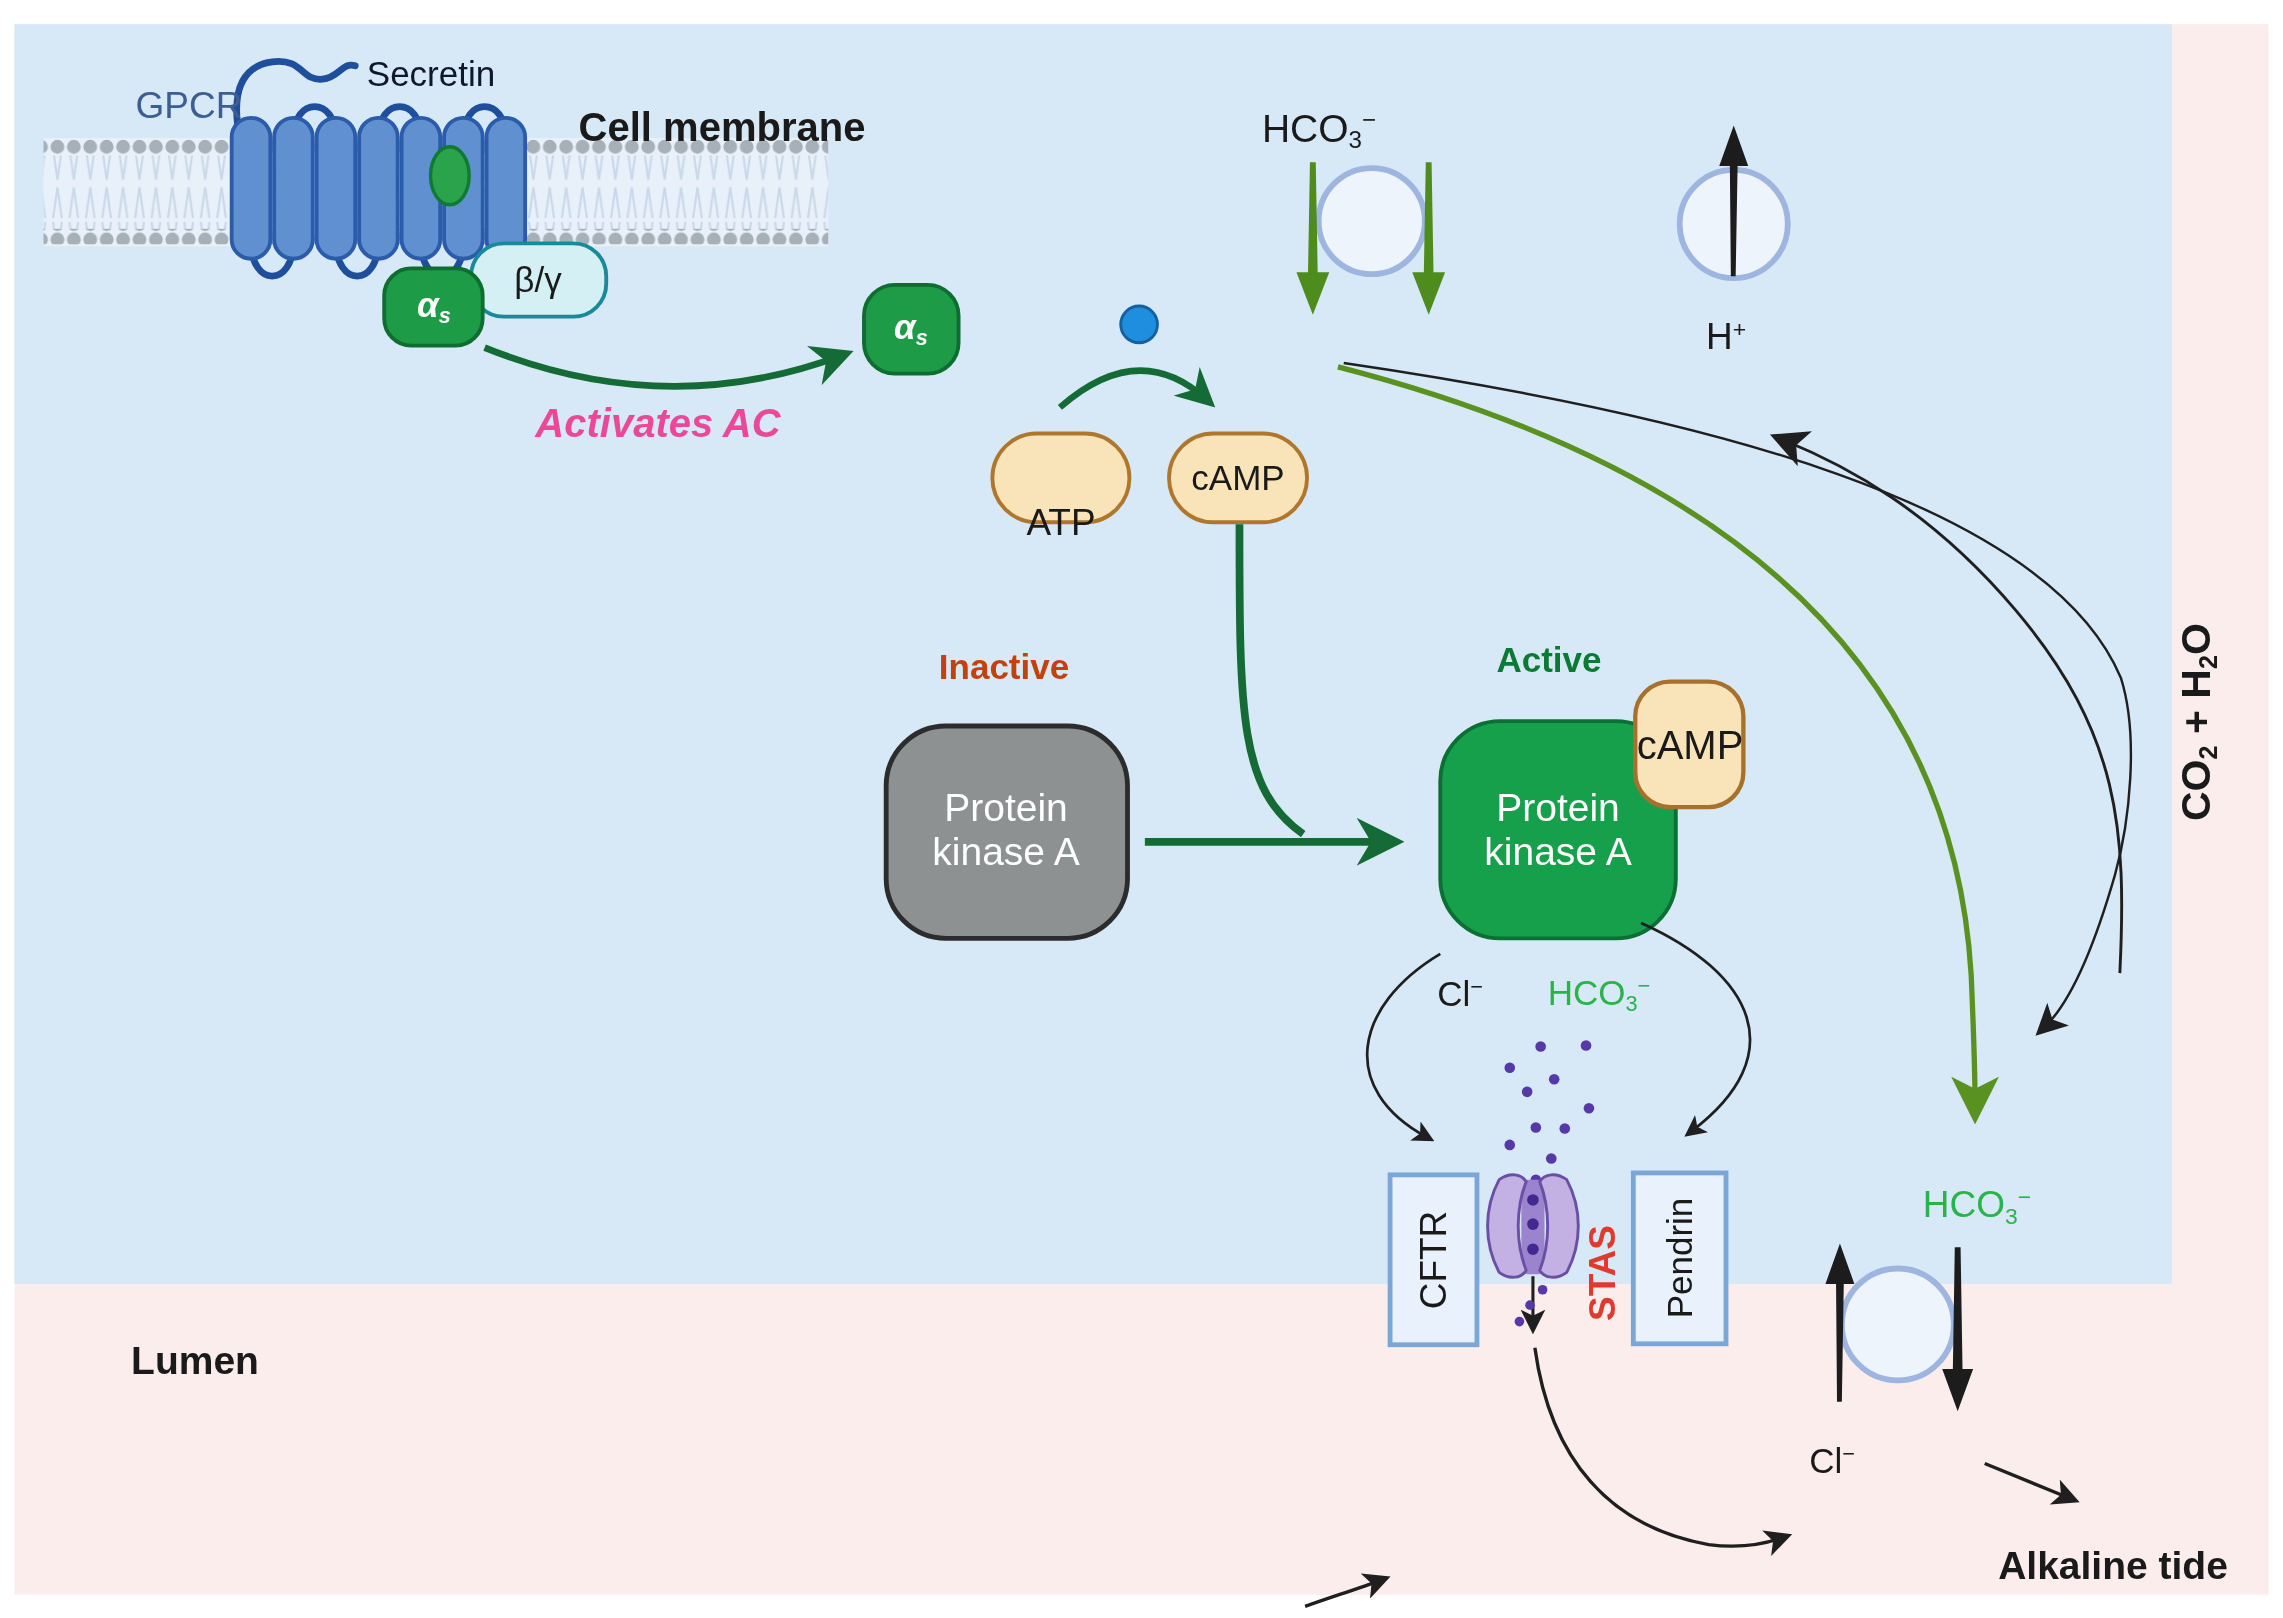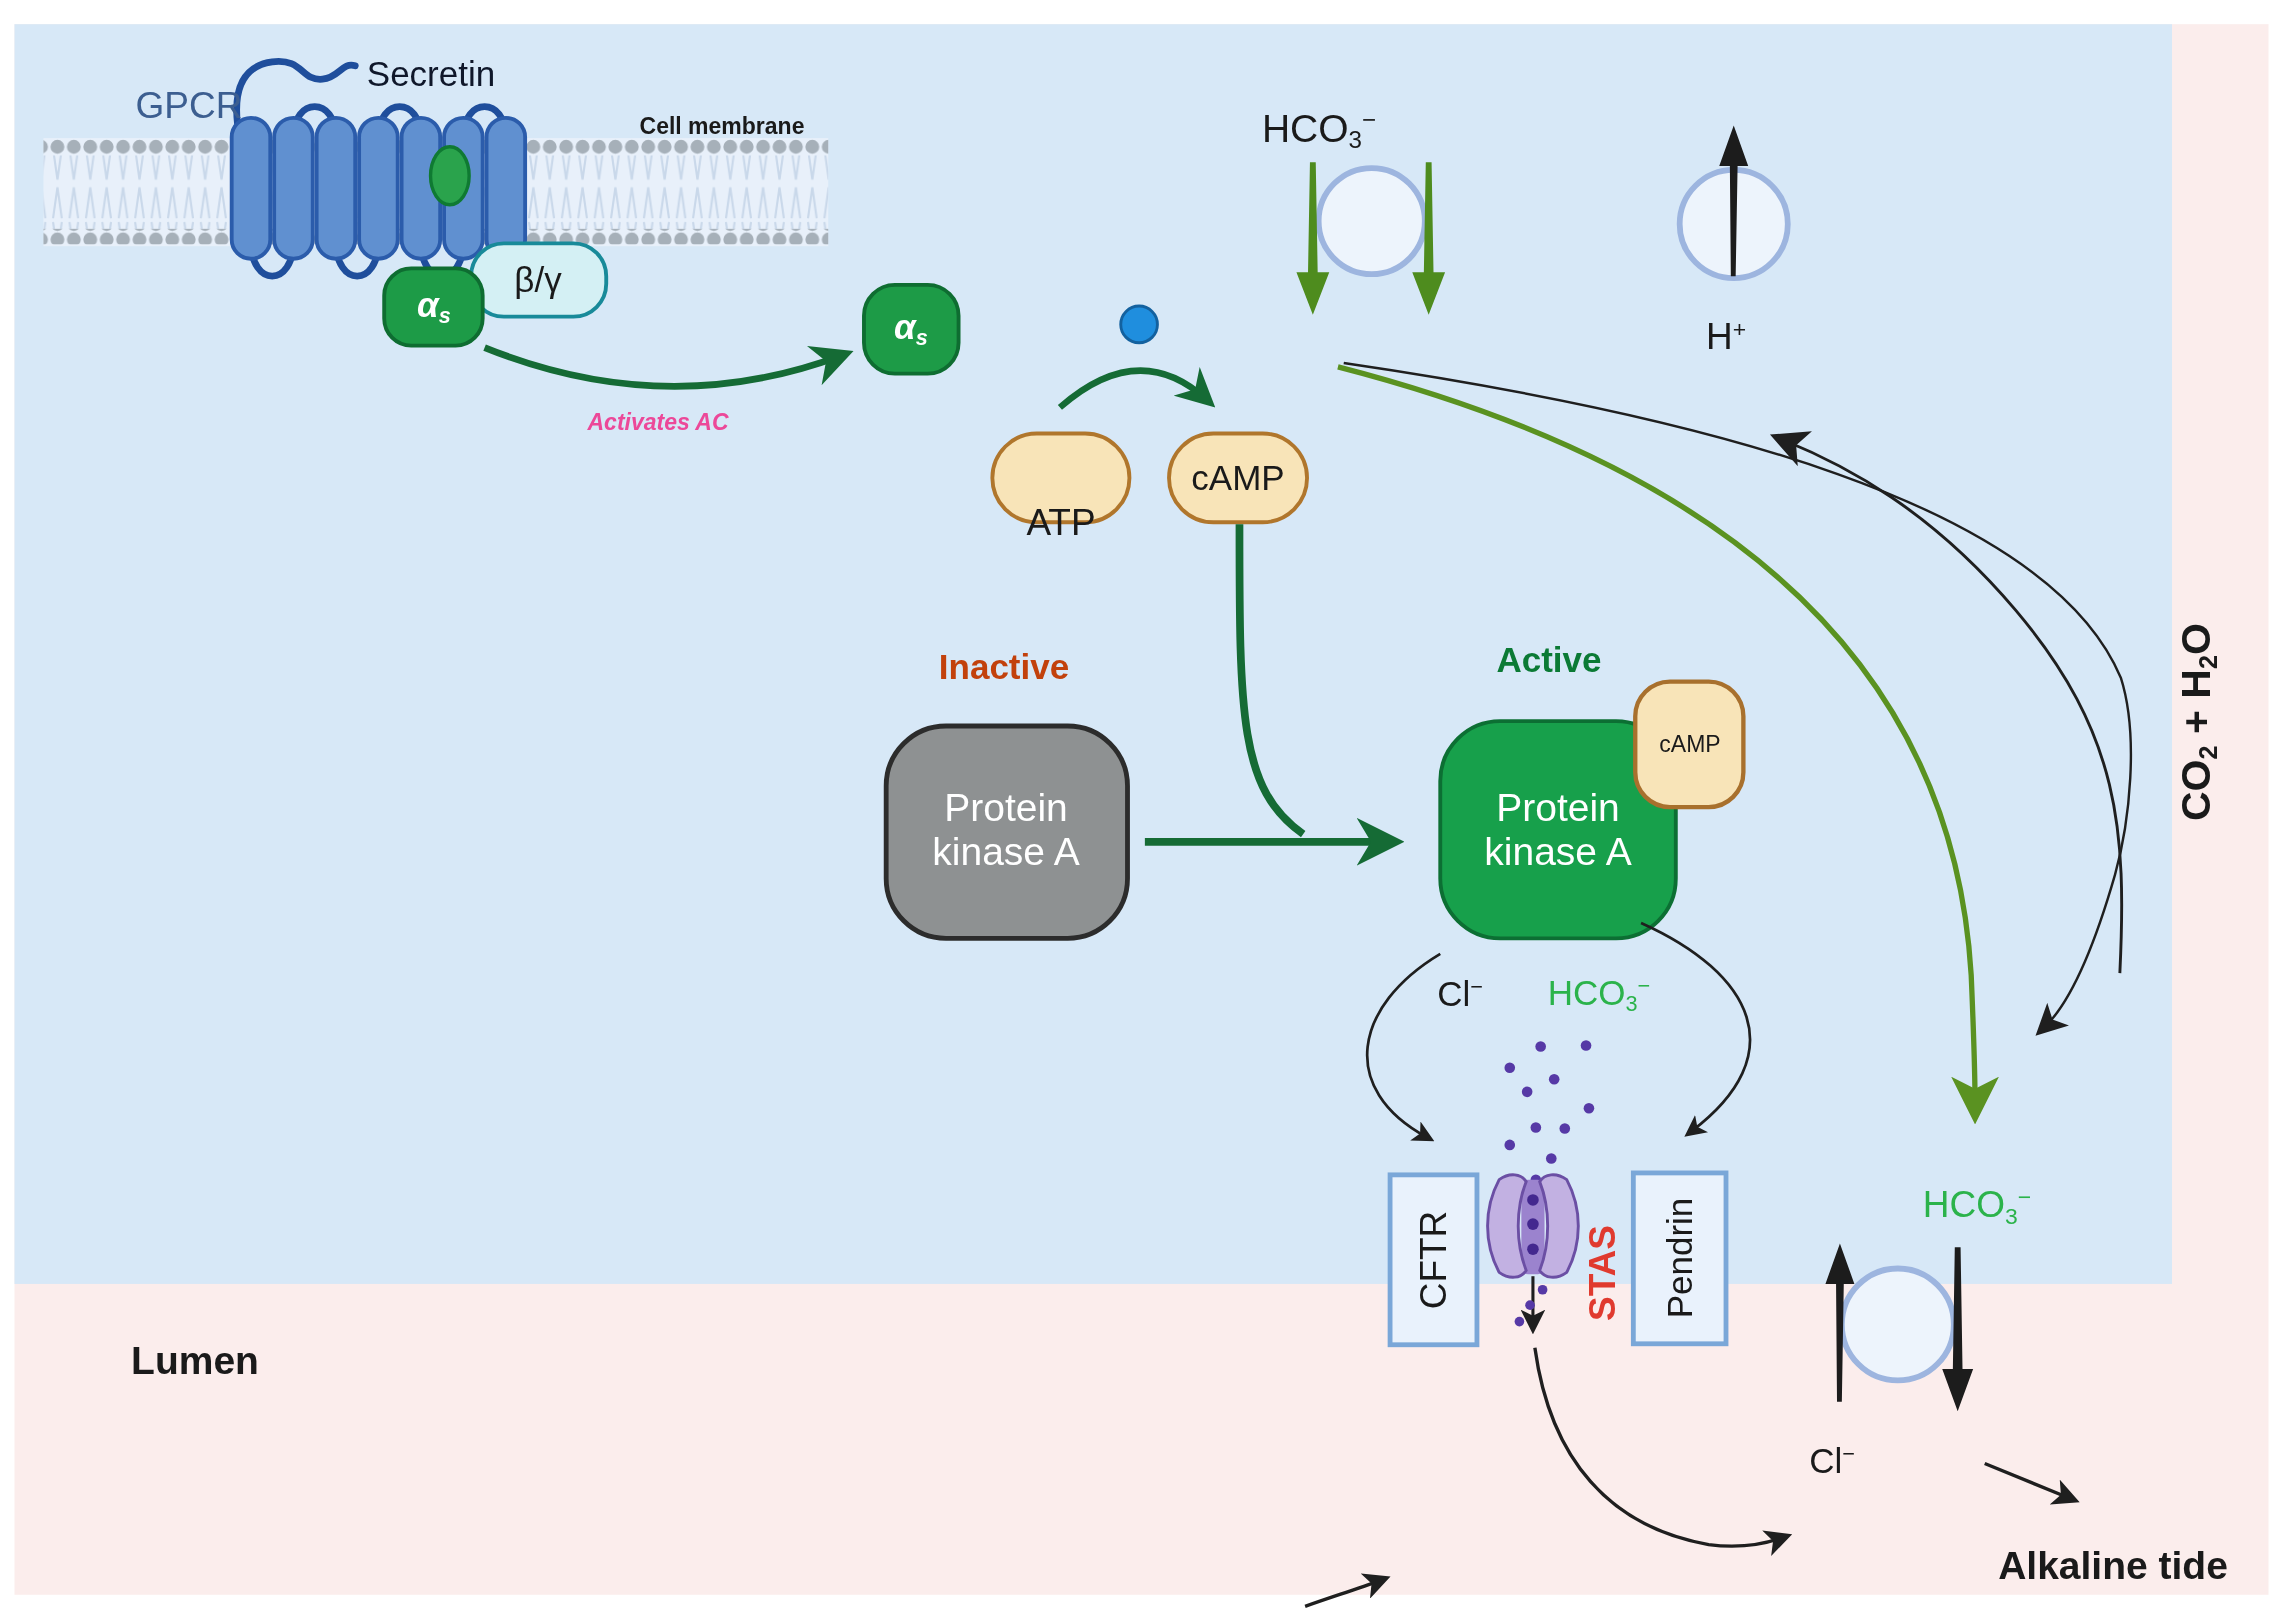--- a/index.html
+++ b/index.html
@@ -13,21 +13,21 @@
   .sup{font-size:0.62em;vertical-align:0.55em;}
   .b{font-weight:bold;}
   .i{font-style:italic;}
   .white{color:#ffffff;}
   .green-dk{color:#ec4899;}
   .green-md{color:#0f172a;}
   .green-br{color:#2bb34b;}
   .gray{color:#c2410c;margin-top:14px;}
   .blue{color:#3c5e90;}
   .red{color:#e03a2f;}
-  .f34{font-size:23px;} .f36{font-size:35px;} .f38{font-size:37px;} .f40{font-size:39px;} .f42{font-size:41px;}
+  .f34{font-size:40px;} .f36{font-size:35px;} .f38{font-size:37px;} .f40{font-size:39px;} .f42{font-size:41px;}
 </style>
 </head>
 <body>
 
 <div id="stage">
 
   <svg id="art" width="2283" height="1618" viewBox="0 0 2365 1676">
     <defs>
       <marker id="m-dgreen" viewBox="0 0 10 10" refX="7" refY="5" markerWidth="6.2" markerHeight="6.2" orient="auto-start-reverse">
         <path d="M0,0 L10,5 L0,10 L3,5 Z" fill="#156b35"></path>

